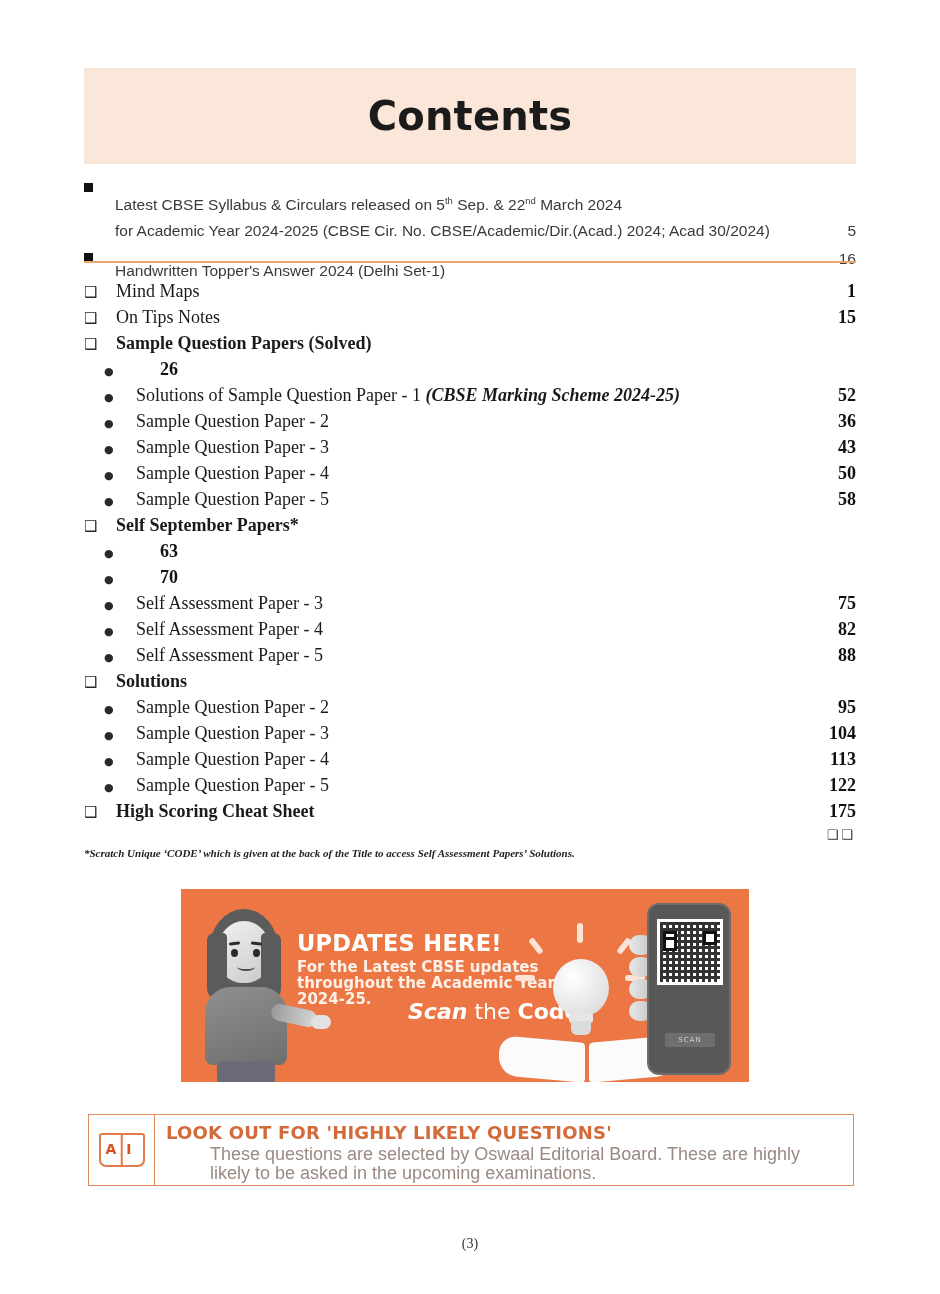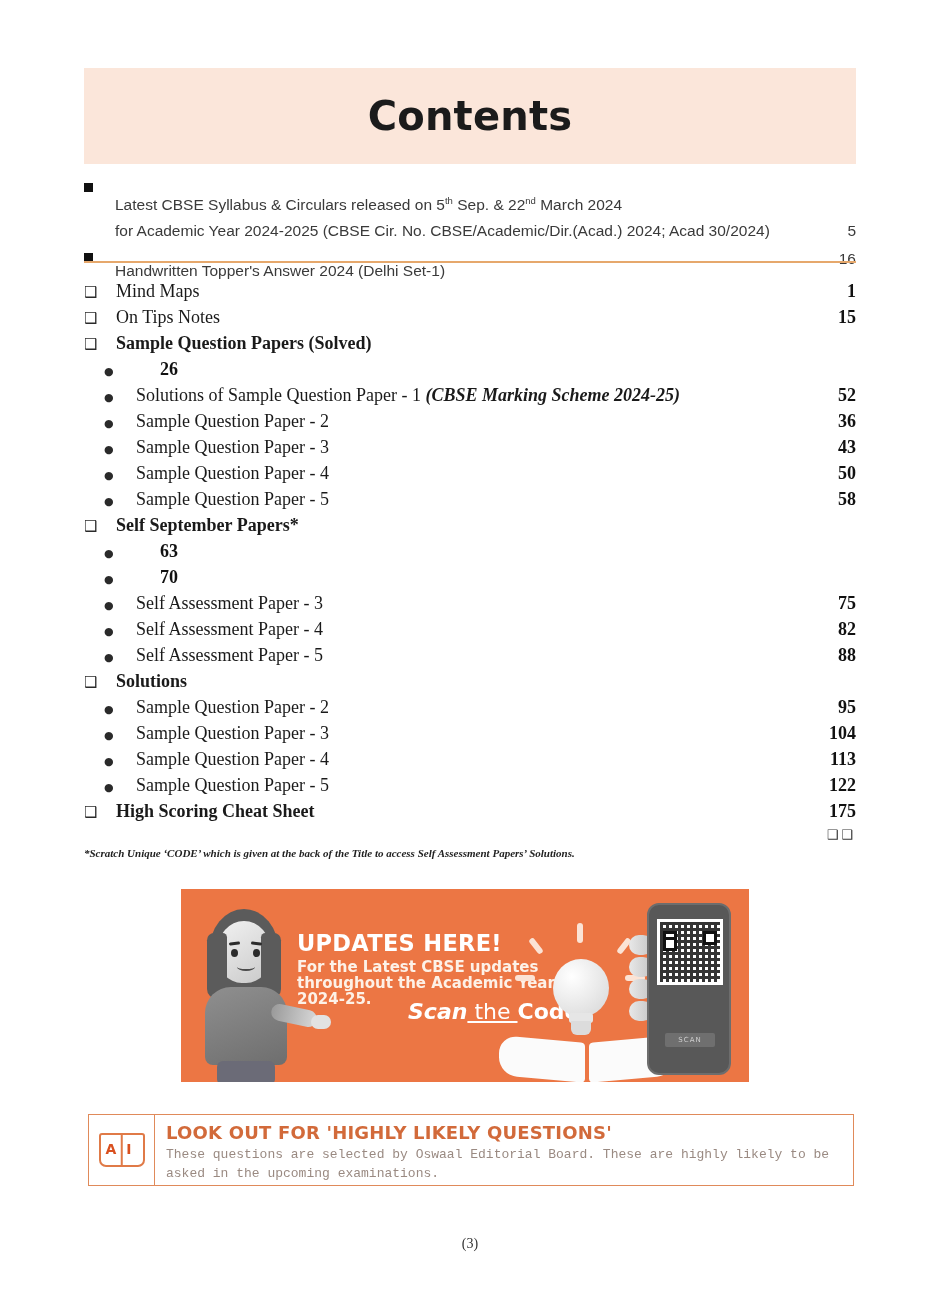--- a/index.html
+++ b/index.html
@@ -87,21 +87,21 @@
   .banner-sub {
     position: absolute; left: 116px; top: 70px;
     font-family: "DejaVu Sans", sans-serif; font-weight: bold;
     font-size: 15px; color: #fdf1e7; line-height: 16px;
   }
   .banner-scan {
     position: absolute; left: 227px; top: 110px;
     font-family: "DejaVu Sans", sans-serif; font-size: 22px; color: #fff;
   }
   .banner-scan .i { font-style: italic; font-weight: bold; }
-  .banner-scan .t { font-weight: normal; text-decoration: underline; }
+  .banner-scan .t { font-weight: normal; }
   .banner-scan .b { font-weight: bold; }
 
   
   .char { position: absolute; left: 6px; top: 14px; width: 120px; height: 179px; }
   .char .head { position:absolute; left:30px; top:18px; width:54px; height:62px;
     background: linear-gradient(145deg,#f2f2f2,#c9c9c9); border-radius:50% 50% 46% 46%; }
   .char .hair { position:absolute; left:22px; top:6px; width:70px; height:86px;
     background:#5b5b5b; border-radius:50% 50% 40% 40%; }
   .char .hair-l { position:absolute; left:20px; top:30px; width:20px; height:66px;
     background:#5b5b5b; border-radius:10px 6px 14px 14px; }
@@ -179,22 +179,22 @@
   .book-icon .spine { position:absolute; left:50%; top:2px; width:2.5px; height:32px; background:#e07a47; transform:translateX(-50%); }
   .book-icon .ltr { position:absolute; top:8px; font-family:"DejaVu Sans", sans-serif;
     font-weight:bold; font-size:14px; color:#d9501f; }
   .book-icon .ltr.a { left:7px; } .book-icon .ltr.i { right:13px; }
   .callout-body { flex: 1; padding: 7px 10px 0 11px; }
   .callout-title {
     font-family: "DejaVu Sans", sans-serif; font-weight: bold;
     font-size: 18px; color: #d26a3a; letter-spacing: .2px;
   }
   .callout-text {
-    font-family: Liberation Mono, monospace; font-size: 13px;
-    color: #9a8a82; line-height: 19px; margin-top: 2px;
+    font-family: Liberation Sans, sans-serif; font-size: 18px;
+    color: #9a8a82; line-height: 19px; margin-top: 2px; margin-left: 44px;
   }
 
   
   .footer {
     position: absolute; left: 0; top: 1236px; width: 940px;
     text-align: center; font-size: 14px; color: #333;
   }
 </style>
 </head>
 <body>

